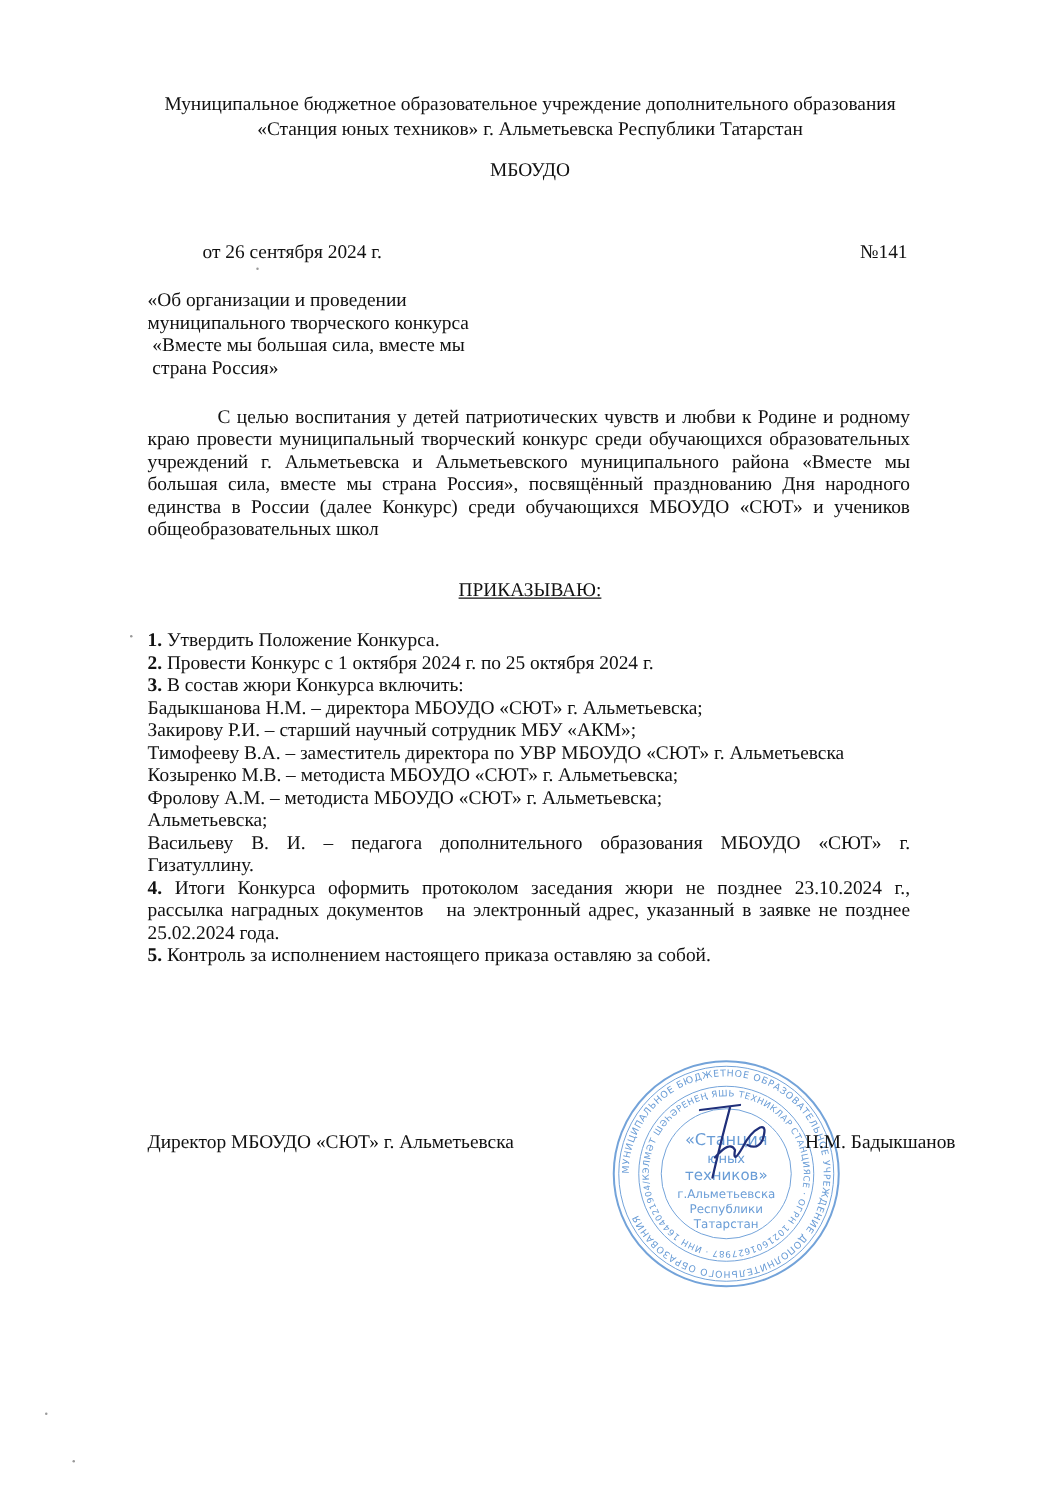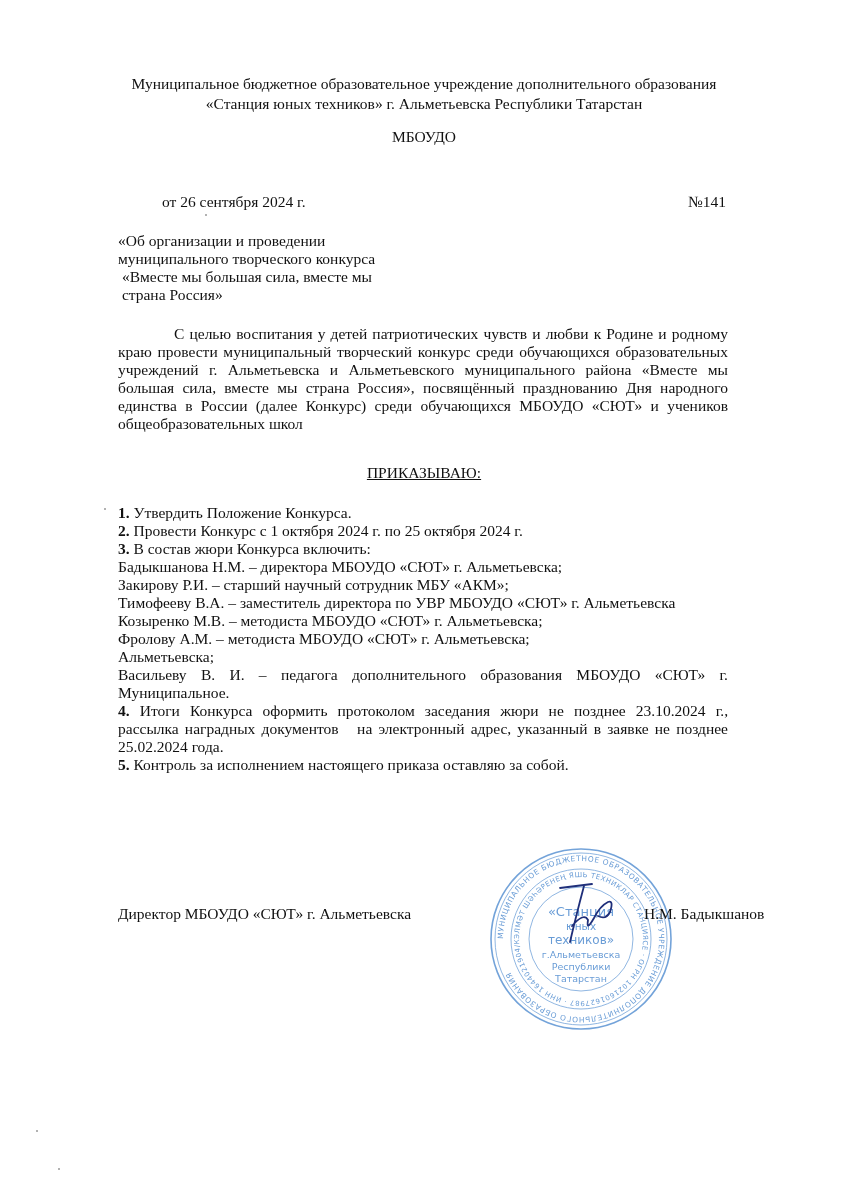--- a/index.html
+++ b/index.html
@@ -51,21 +51,21 @@
   <div class="line">Бадыкшанова Н.М. – директора МБОУДО «СЮТ» г. Альметьевска;</div>
   <div class="line">Закирову Р.И. – старший научный сотрудник МБУ «АКМ»;</div>
   <div class="line">Тимофееву В.А. – заместитель директора по УВР МБОУДО «СЮТ» г. Альметьевска</div>
   <div class="line">Козыренко М.В. – методиста МБОУДО «СЮТ» г. Альметьевска;</div>
   <div class="line">Фролову А.М. – методиста МБОУДО «СЮТ» г. Альметьевска;</div>
   <div>
     <div class="line">Альметьевска;</div>
   </div>
   <div>
     <div class="line just">Васильеву В. И. – педагога дополнительного образования МБОУДО «СЮТ» г.</div>
-    <div class="line">Муниципальное.</div>
+    <div class="line">Гизатуллину.</div>
   </div>
 
   <div>
     <div class="line just"><span class="num">4.</span> <span>Итоги Конкурса оформить протоколом заседания жюри не позднее 23.10.2024 г.,</span></div>
     <div class="line just" style="white-space:pre;">рассылка наградных документов   на электронный адрес, указанный в заявке не позднее</div>
     <div class="line">25.02.2024 года.</div>
   </div>
 
   <div class="line"><span class="num">5.</span> <span>Контроль за исполнением настоящего приказа оставляю за собой.</span></div>
 </div>

